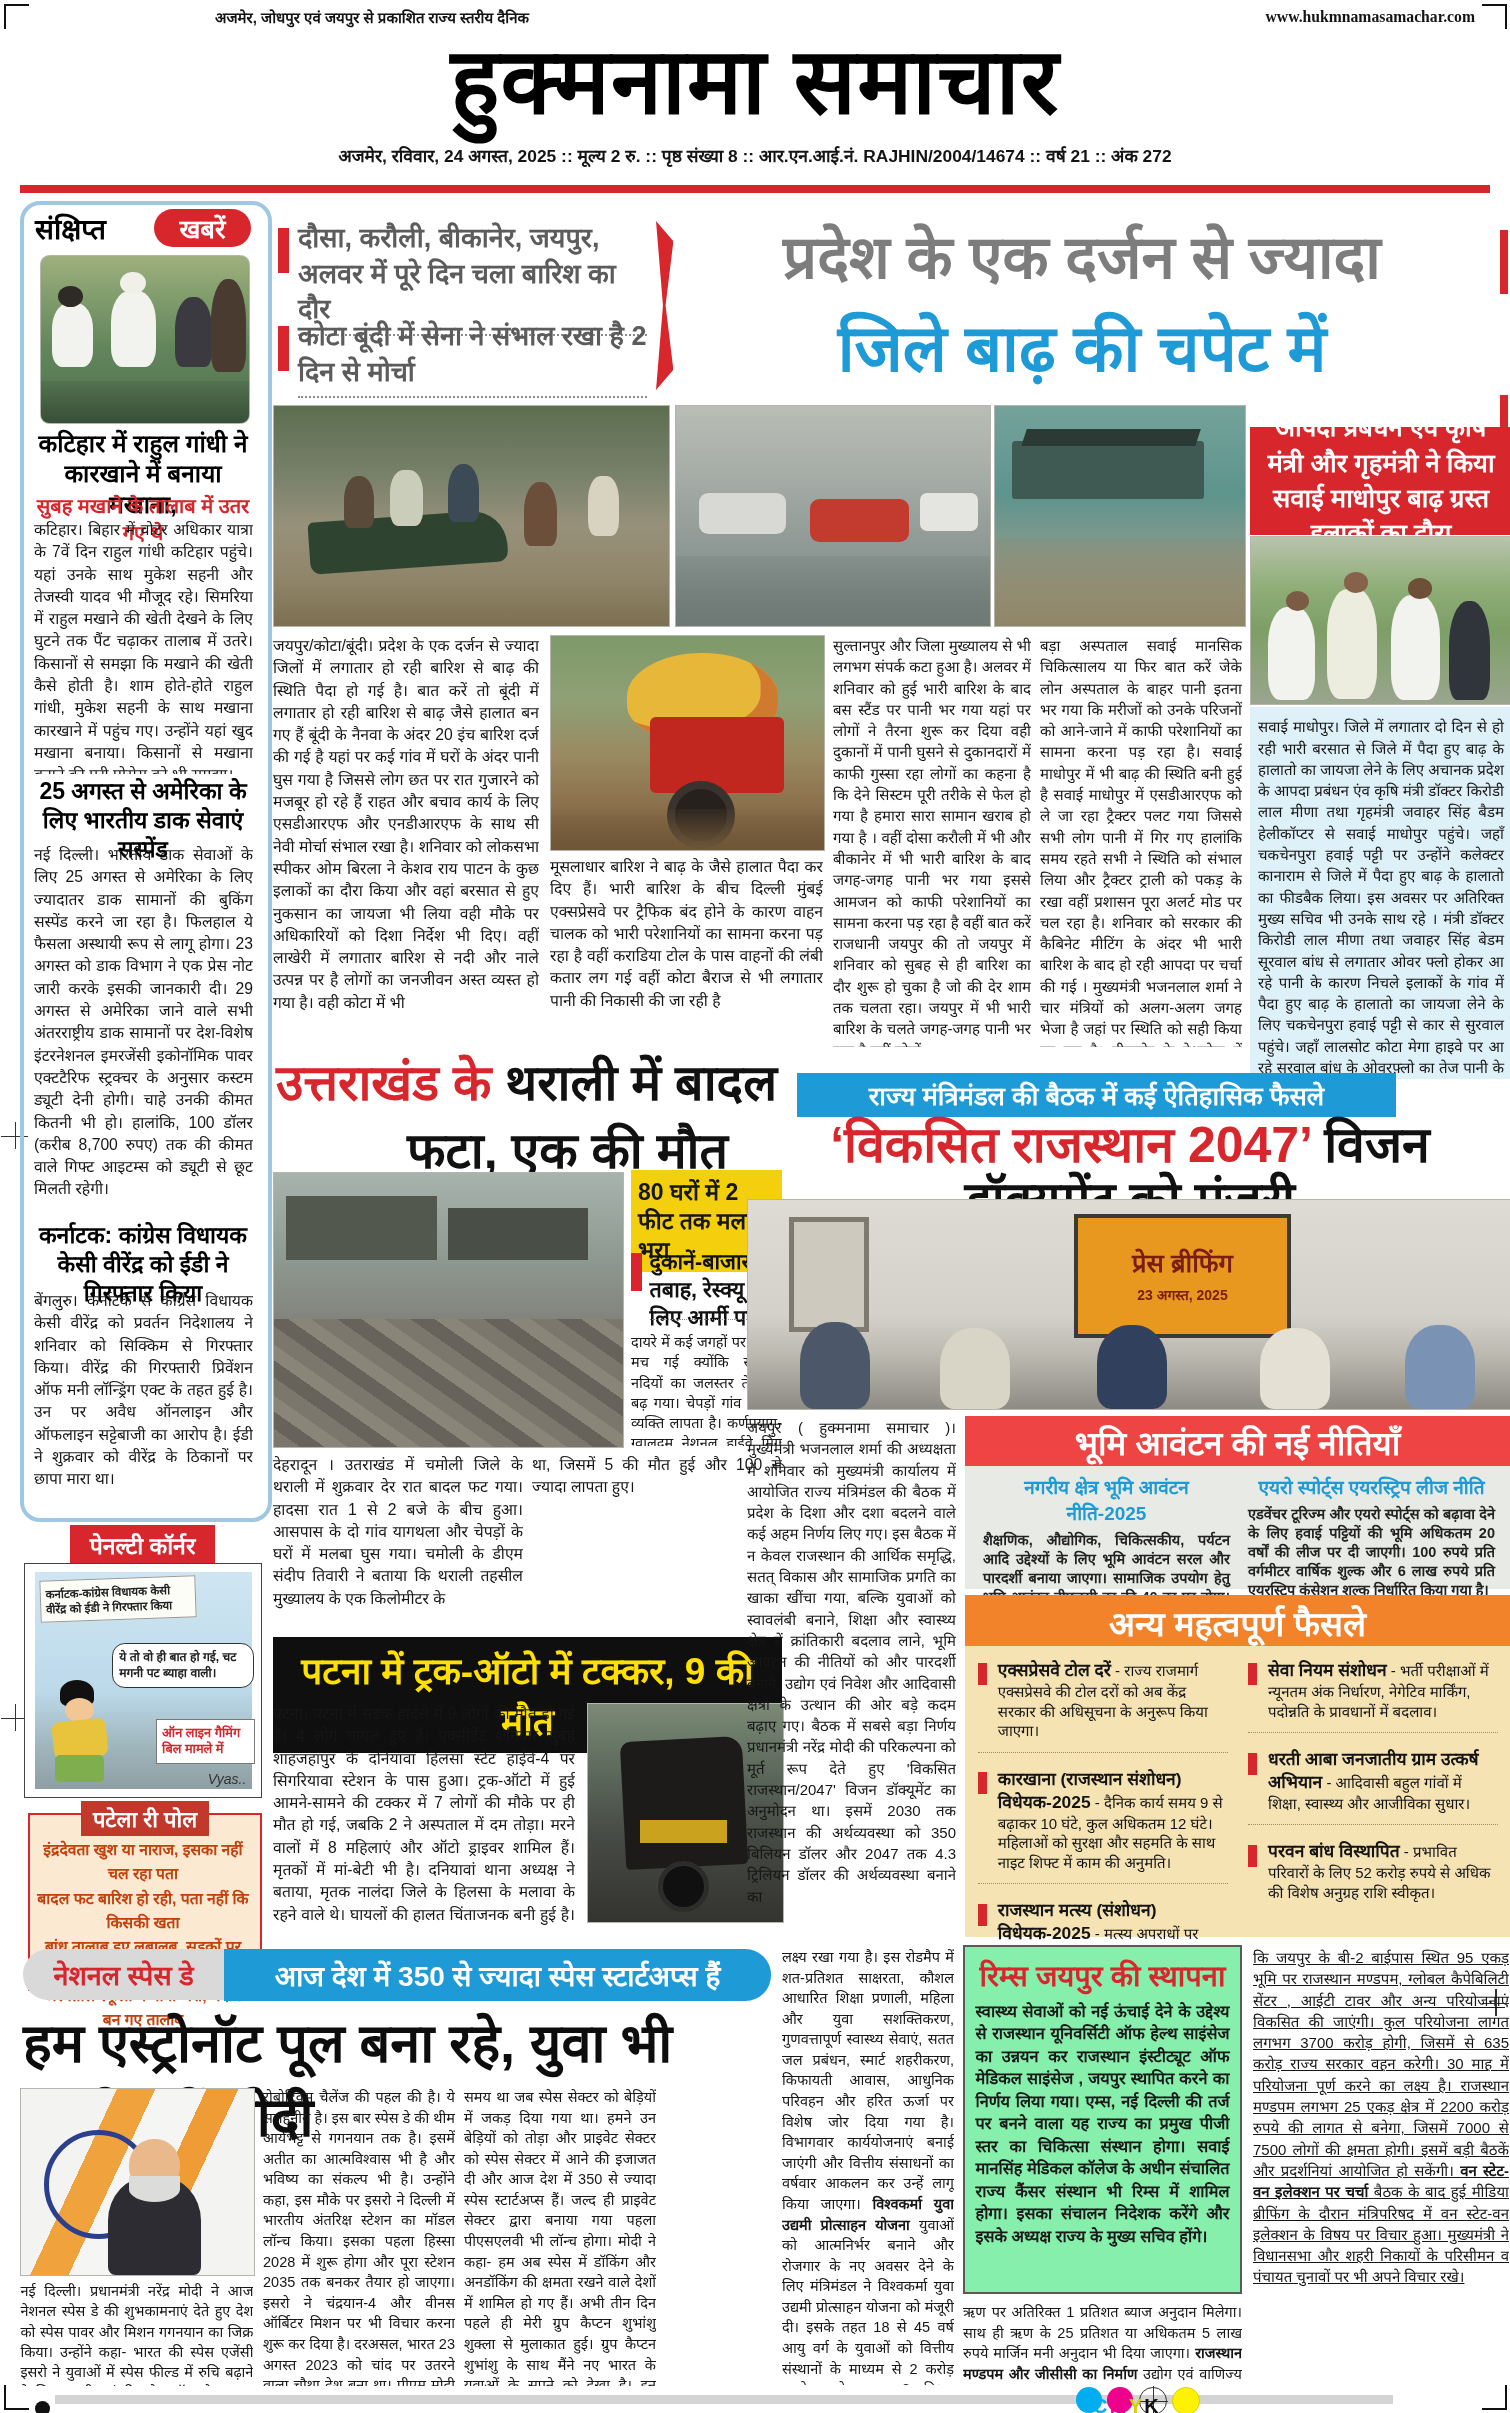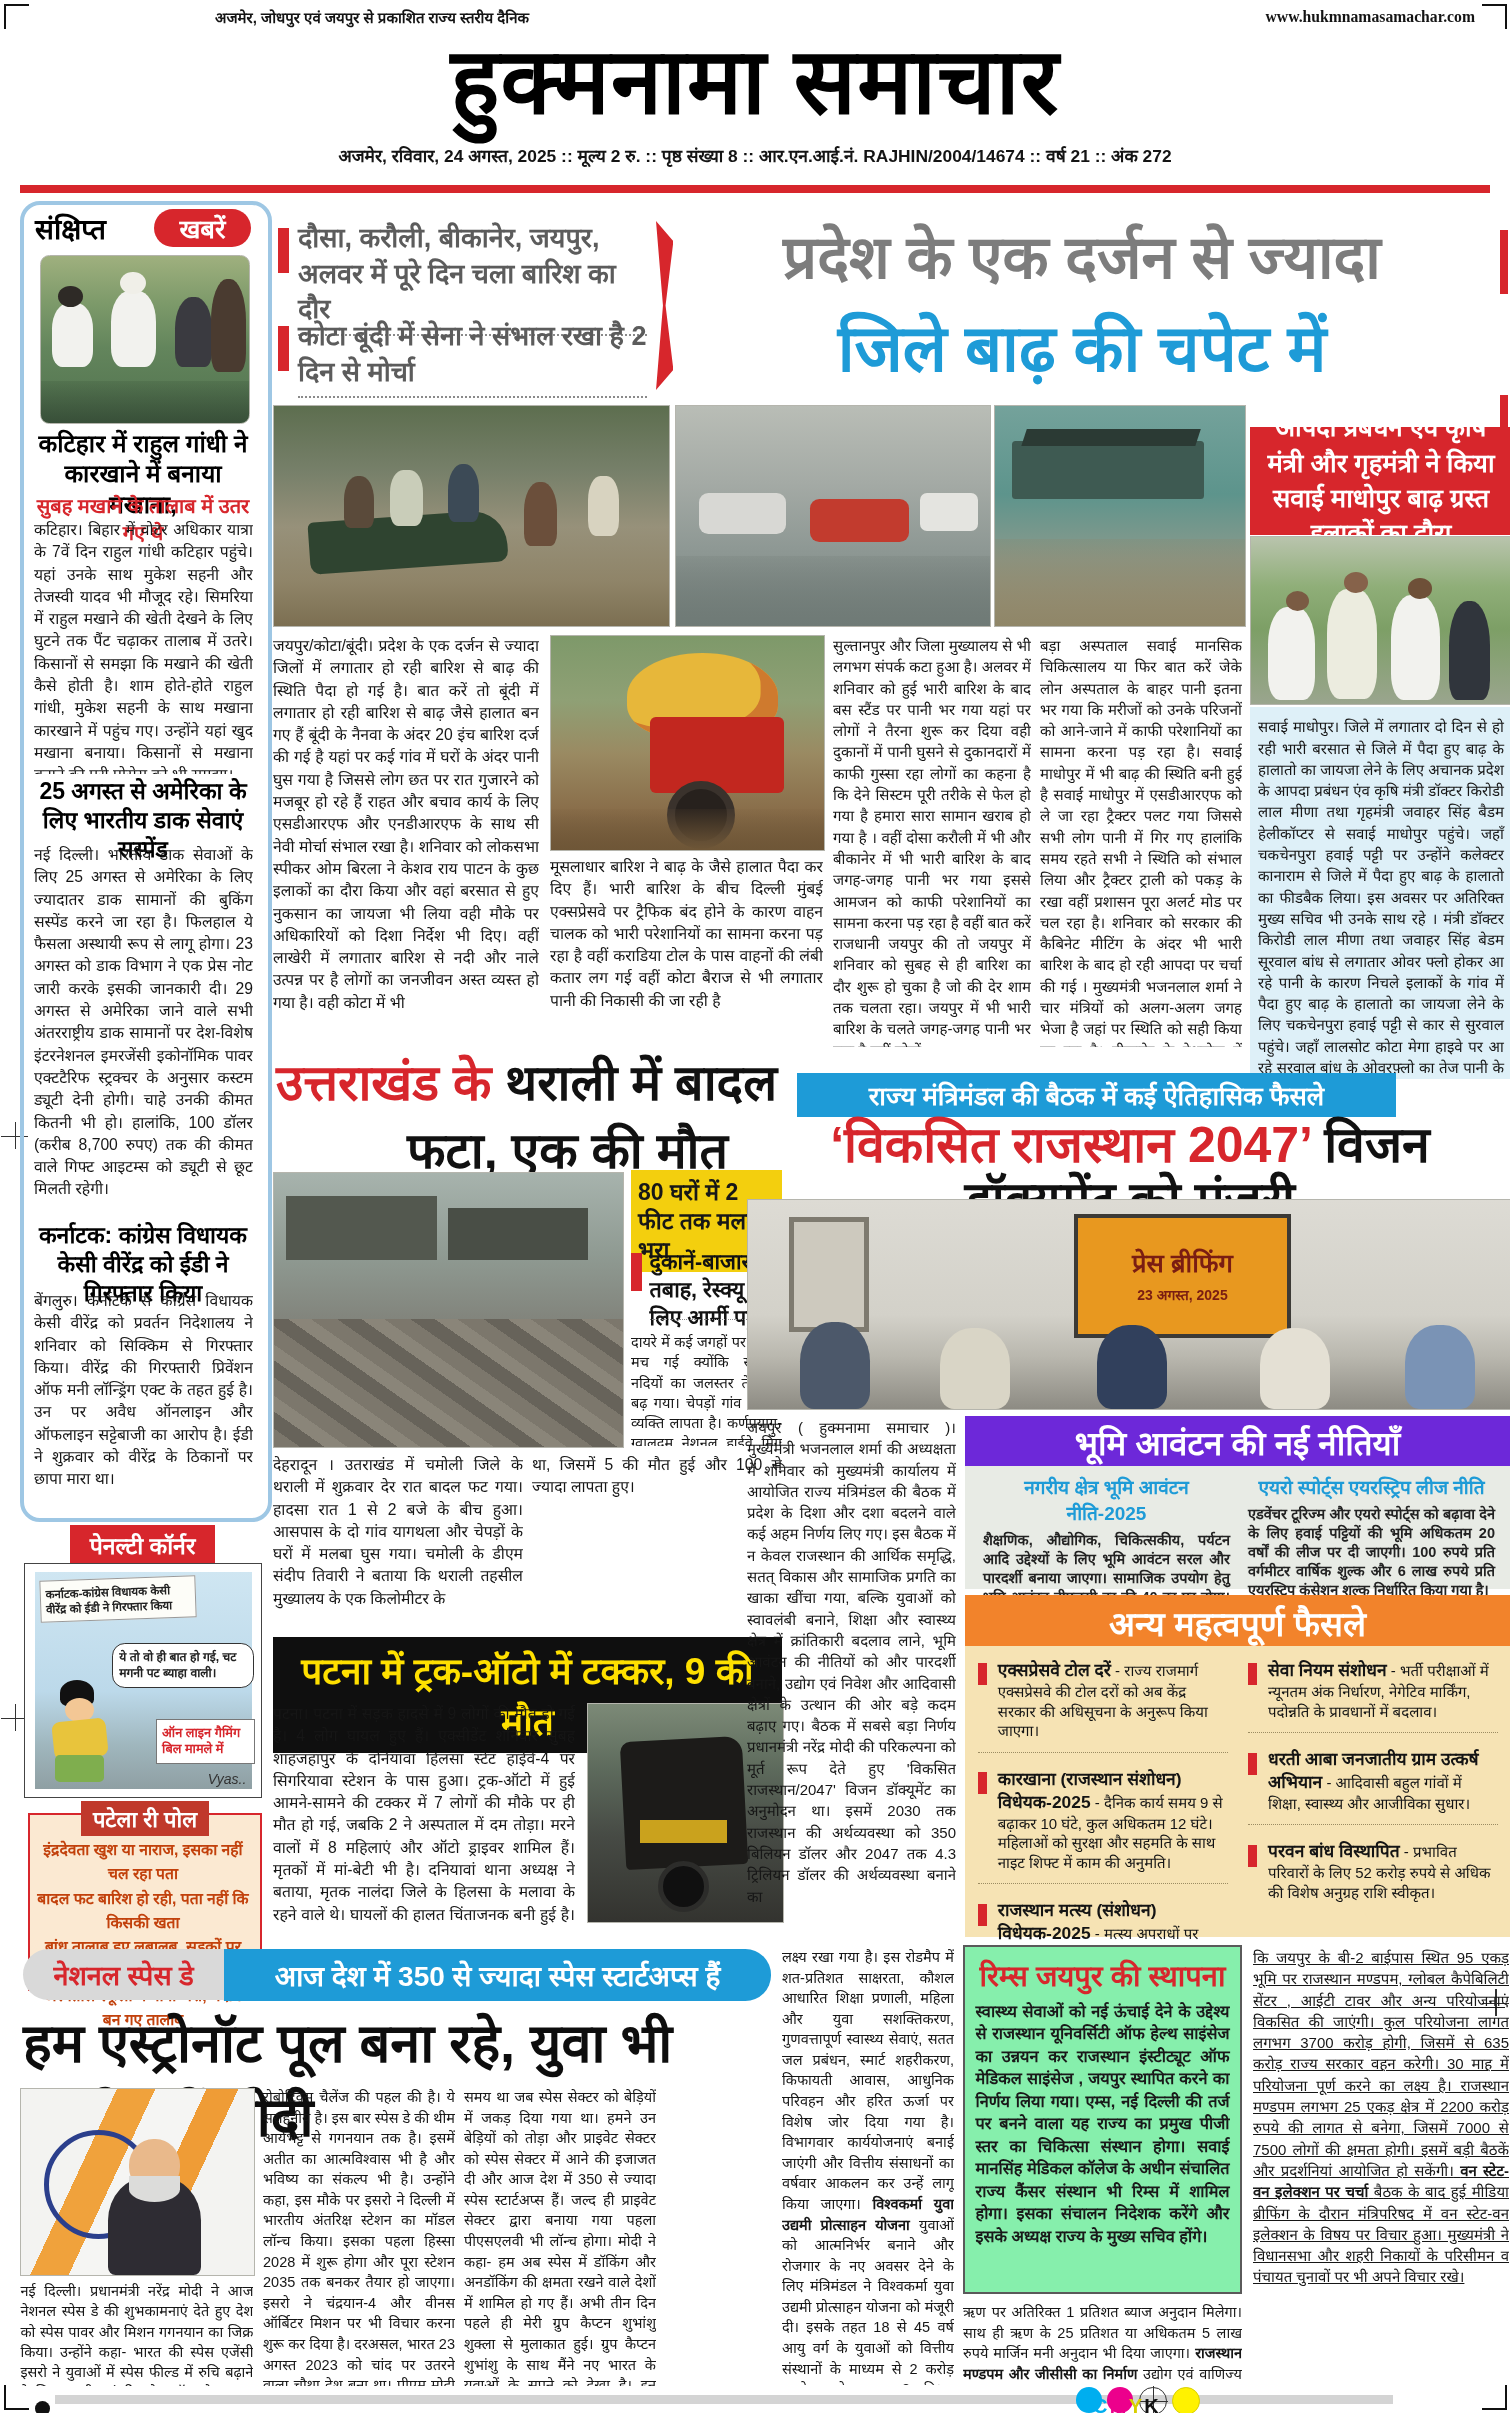--- a/index.html
+++ b/index.html
@@ -191,21 +191,21 @@
       <div class="b" style="font-size:14px;margin-top:4.7px;">23 अगस्त, 2025</div>
     </div>
     <div class="sil" style="left:52px;top:122px;width:70px;height:87px;background:#4c586a;"></div>
     <div class="sil" style="left:192px;top:128px;width:70px;height:81px;background:#d9d5c6;"></div>
     <div class="sil" style="left:349px;top:125px;width:70px;height:84px;background:#31405c;"></div>
     <div class="sil" style="left:512px;top:128px;width:70px;height:81px;background:#e4e0d4;"></div>
     <div class="sil" style="left:657px;top:125px;width:70px;height:84px;background:#7a93b5;"></div>
   </div>
   <div class="abs jt body-text" style="left:747px;top:1417px;width:209px;height:501px;font-size:15px;">जयपुर ( हुक्मनामा समाचार )। मुख्यमंत्री भजनलाल शर्मा की अध्यक्षता में शनिवार को मुख्यमंत्री कार्यालय में आयोजित राज्य मंत्रिमंडल की बैठक में प्रदेश के दिशा और दशा बदलने वाले कई अहम निर्णय लिए गए। इस बैठक में न केवल राजस्थान की आर्थिक समृद्धि, सतत् विकास और सामाजिक प्रगति का खाका खींचा गया, बल्कि युवाओं को स्वावलंबी बनाने, शिक्षा और स्वास्थ्य क्षेत्र में क्रांतिकारी बदलाव लाने, भूमि आवंटन की नीतियों को और पारदर्शी बनाने, उद्योग एवं निवेश और आदिवासी क्षेत्रों के उत्थान की ओर बड़े कदम बढ़ाए गए। बैठक में सबसे बड़ा निर्णय प्रधानमंत्री नरेंद्र मोदी की परिकल्पना को मूर्त रूप देते हुए 'विकसित राजस्थान/2047' विजन डॉक्यूमेंट का अनुमोदन था। इसमें 2030 तक राजस्थान की अर्थव्यवस्था को 350 बिलियन डॉलर और 2047 तक 4.3 ट्रिलियन डॉलर की अर्थव्यवस्था बनाने का</div>
 
-  <div class="abs ct b" style="left:965px;top:1416px;width:545px;background:#6d28d9;color:#fff;font-size:33px;padding:3.5px 0;">भूमि आवंटन की नई नीतियाँ</div>
+  <div class="abs ct b" style="left:965px;top:1416px;width:545px;background:#ef4444;color:#fff;font-size:33px;padding:3.5px 0;">भूमि आवंटन की नई नीतियाँ</div>
   <div class="abs" style="left:965px;top:1466px;width:545px;height:123px;background:#e8ebe5;">
     <div class="abs" style="left:18px;top:8.1px;width:247px;">
       <div class="b blue ct" style="font-size:19px;">नगरीय क्षेत्र भूमि आवंटन नीति-2025</div>
       <div class="jt b" style="font-size:14.5px;line-height:1.32;margin-top:4.7px;color:#222;">शैक्षणिक, औद्योगिक, चिकित्सकीय, पर्यटन आदि उद्देश्यों के लिए भूमि आवंटन सरल और पारदर्शी बनाया जाएगा। सामाजिक उपयोग हेतु भूमि आवंटन डीएलसी दर की 40 दर पर होगा। यह नीति भूमि आवंटन नीति-2015 का स्थान लेगी।</div>
     </div>
     <div class="abs" style="left:283px;top:8.1px;width:247px;">
       <div class="b blue ct" style="font-size:19px;">एयरो स्पोर्ट्स एयरस्ट्रिप लीज नीति</div>
       <div class="jt b" style="font-size:14.5px;line-height:1.32;margin-top:4.7px;color:#222;">एडवेंचर टूरिज्म और एयरो स्पोर्ट्स को बढ़ावा देने के लिए हवाई पट्टियों की भूमि अधिकतम 20 वर्षों की लीज पर दी जाएगी। 100 रुपये प्रति वर्गमीटर वार्षिक शुल्क और 6 लाख रुपये प्रति एयरस्ट्रिप कंसेशन शुल्क निर्धारित किया गया है।</div>
     </div>
   </div>

